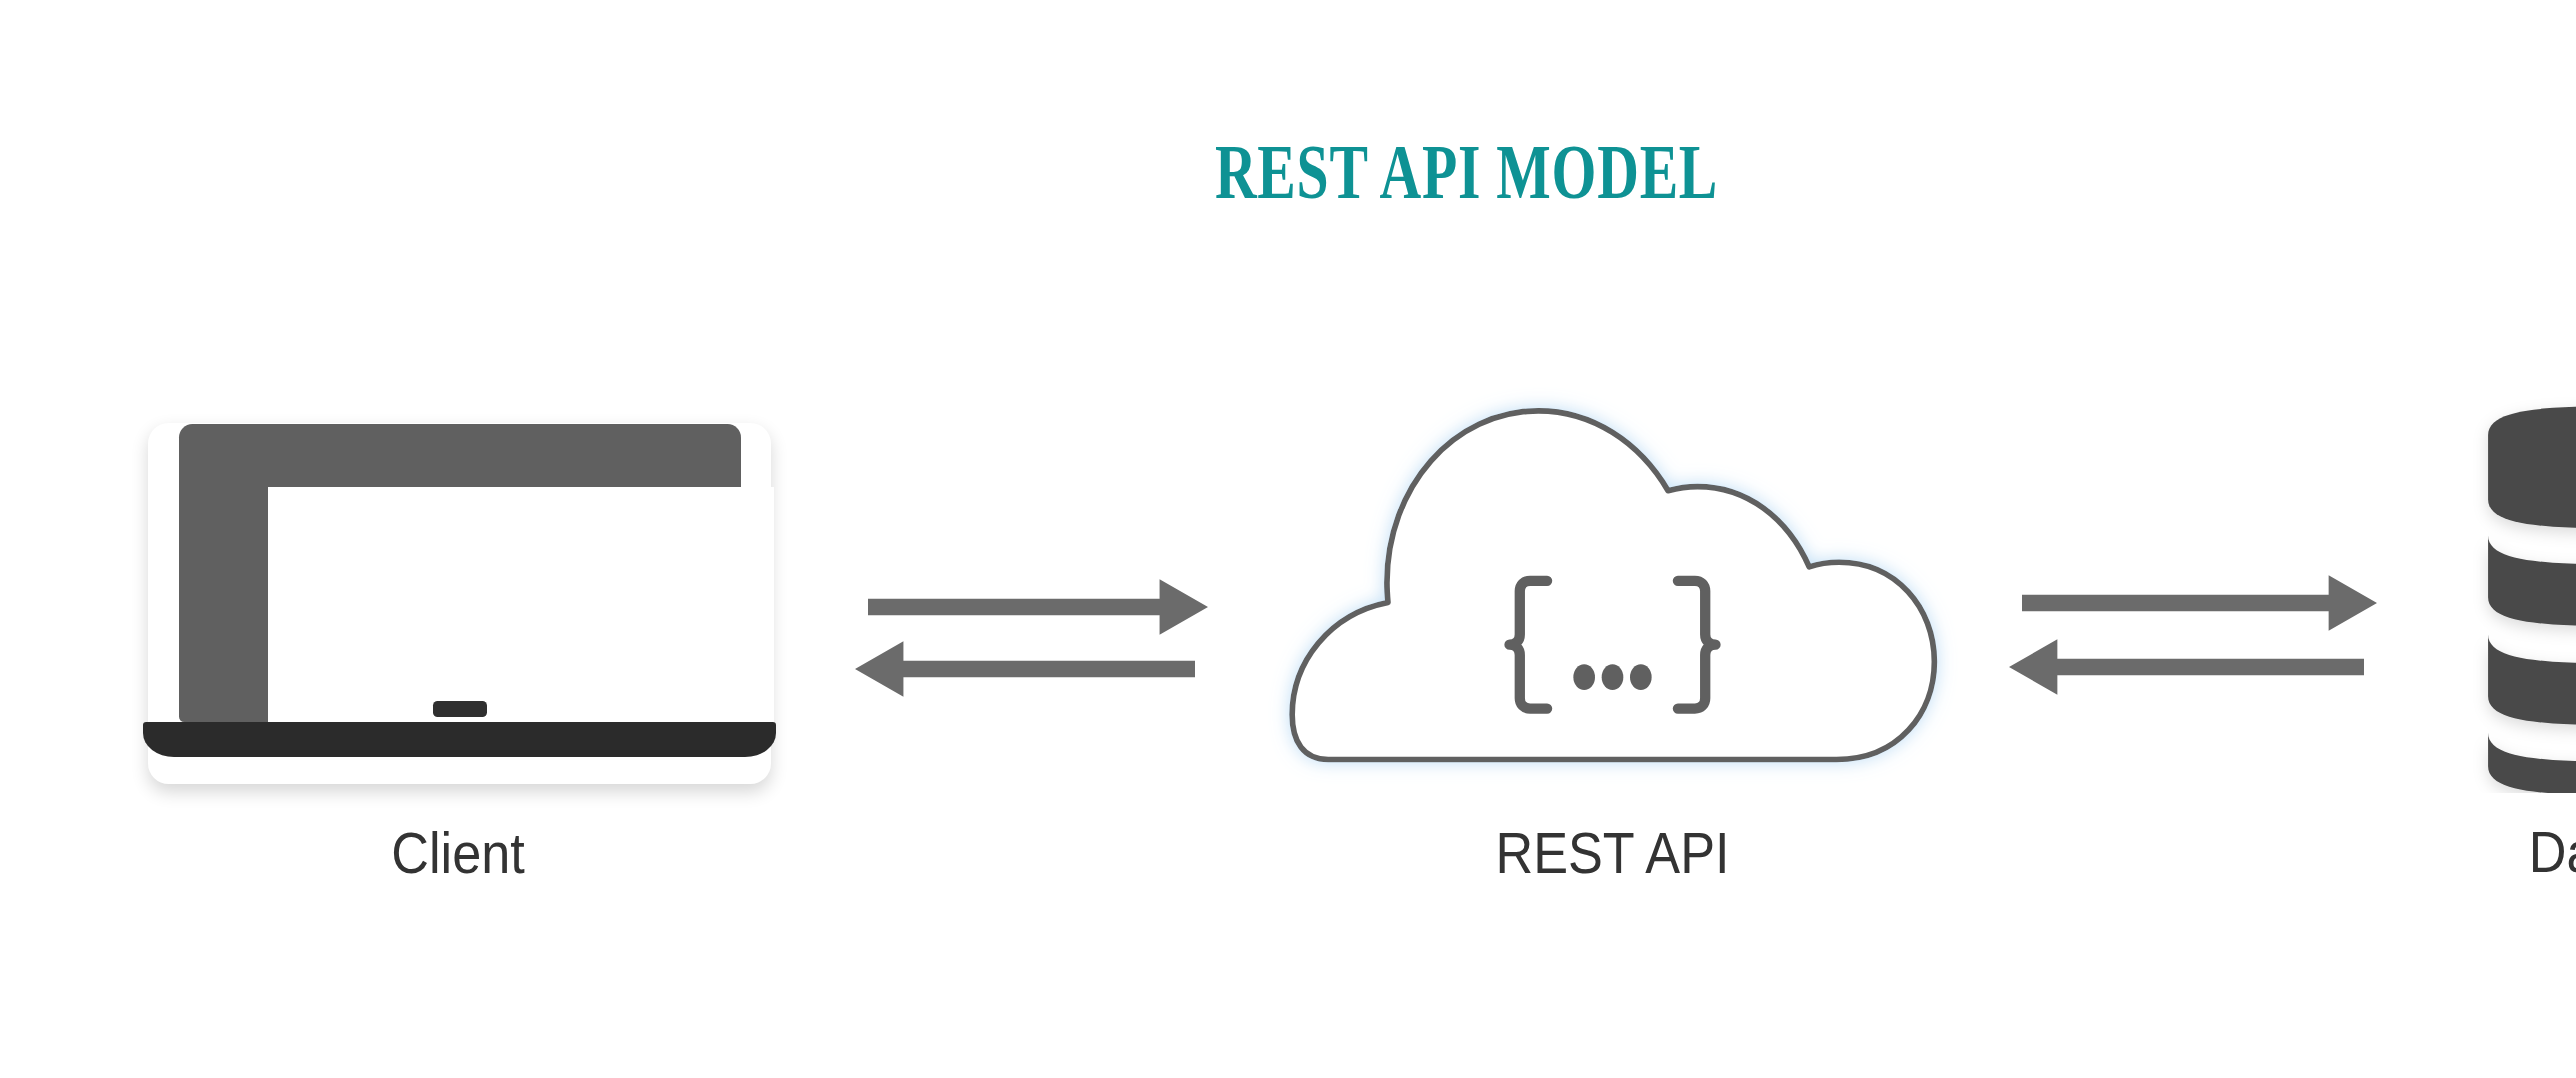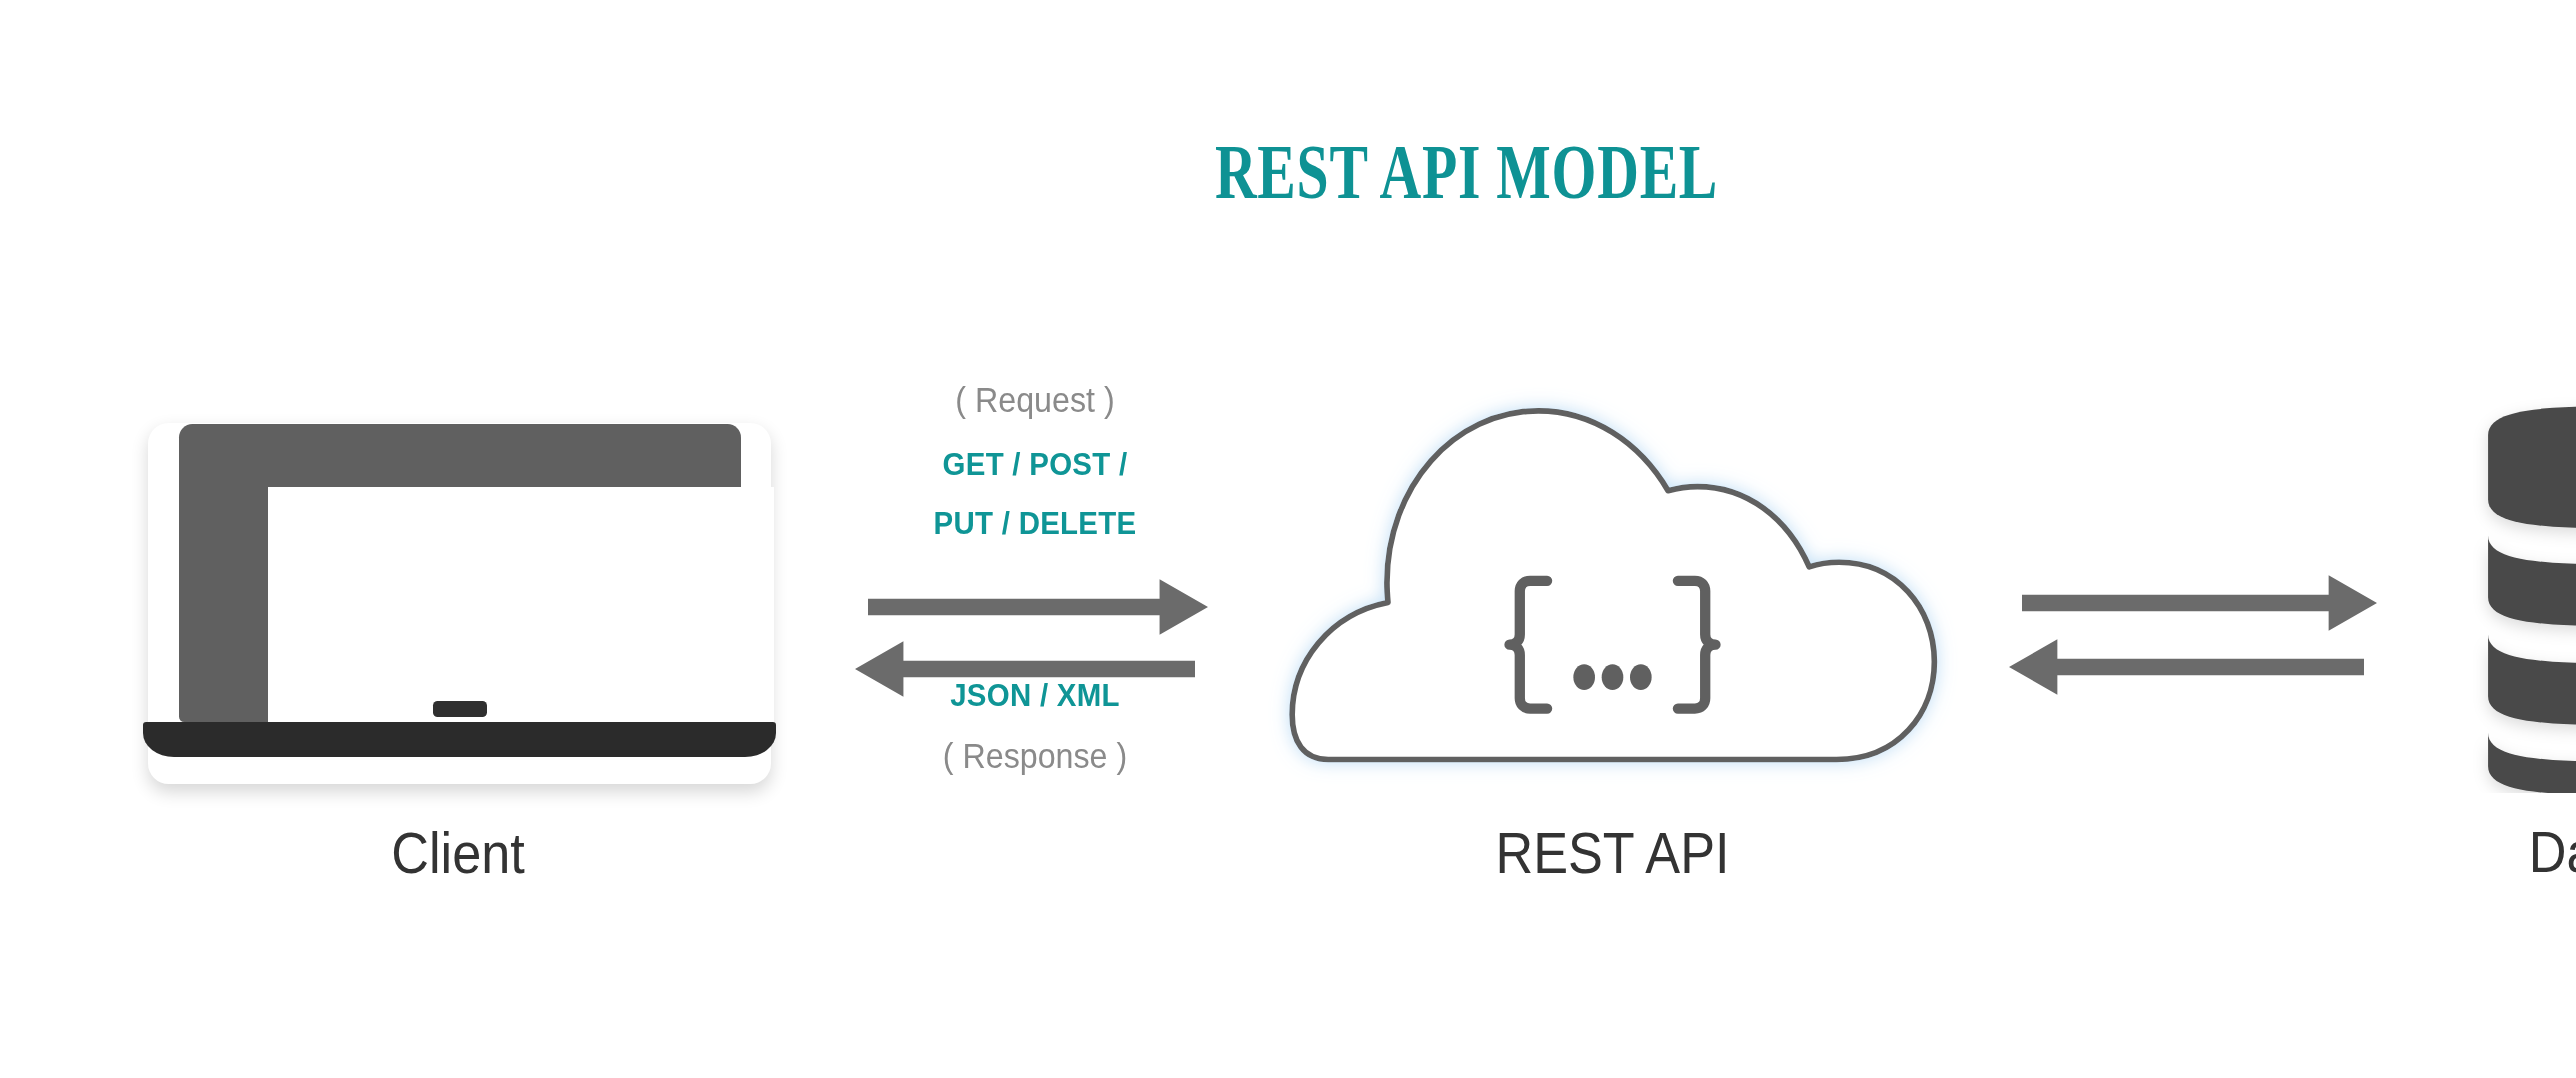--- a/index.html
+++ b/index.html
@@ -191,27 +191,20 @@
   <div id="client-node">
     <div class="laptop-shadow"></div>
     <div class="laptop-lid">
       <div class="laptop-screen"></div>
     </div>
     <div class="laptop-notch"></div>
     <div class="laptop-base"></div>
   </div>
   <div id="client-label" class="node-label">Client</div>
 
-  <div id="left-flow">
-    <div id="req-paren" class="flow-text flow-paren">( Request )</div>
-    <div id="req-m1" class="flow-text flow-method">GET / POST /</div>
-    <div id="req-m2" class="flow-text flow-method">PUT / DELETE</div>
-    <div id="res-format" class="flow-text flow-method">JSON / XML</div>
-    <div id="res-paren" class="flow-text flow-paren">( Response )</div>
-  </div>
 
   <svg id="left-arrow-fwd" class="arrow-svg" width="340" height="62" viewBox="0 0 660 120">
     <path d="M0 44 H566 V6 L660 60 L566 114 V76 H0 Z" fill="#6b6b6b"></path>
   </svg>
   <svg id="left-arrow-back" class="arrow-svg" width="340" height="62" viewBox="0 0 660 120">
     <path d="M660 76 H94 V114 L0 60 L94 6 V44 H660 Z" fill="#6b6b6b"></path>
   </svg>
 
   <div id="api-node">
     <svg width="721" height="412" viewBox="0 0 1400 800">

